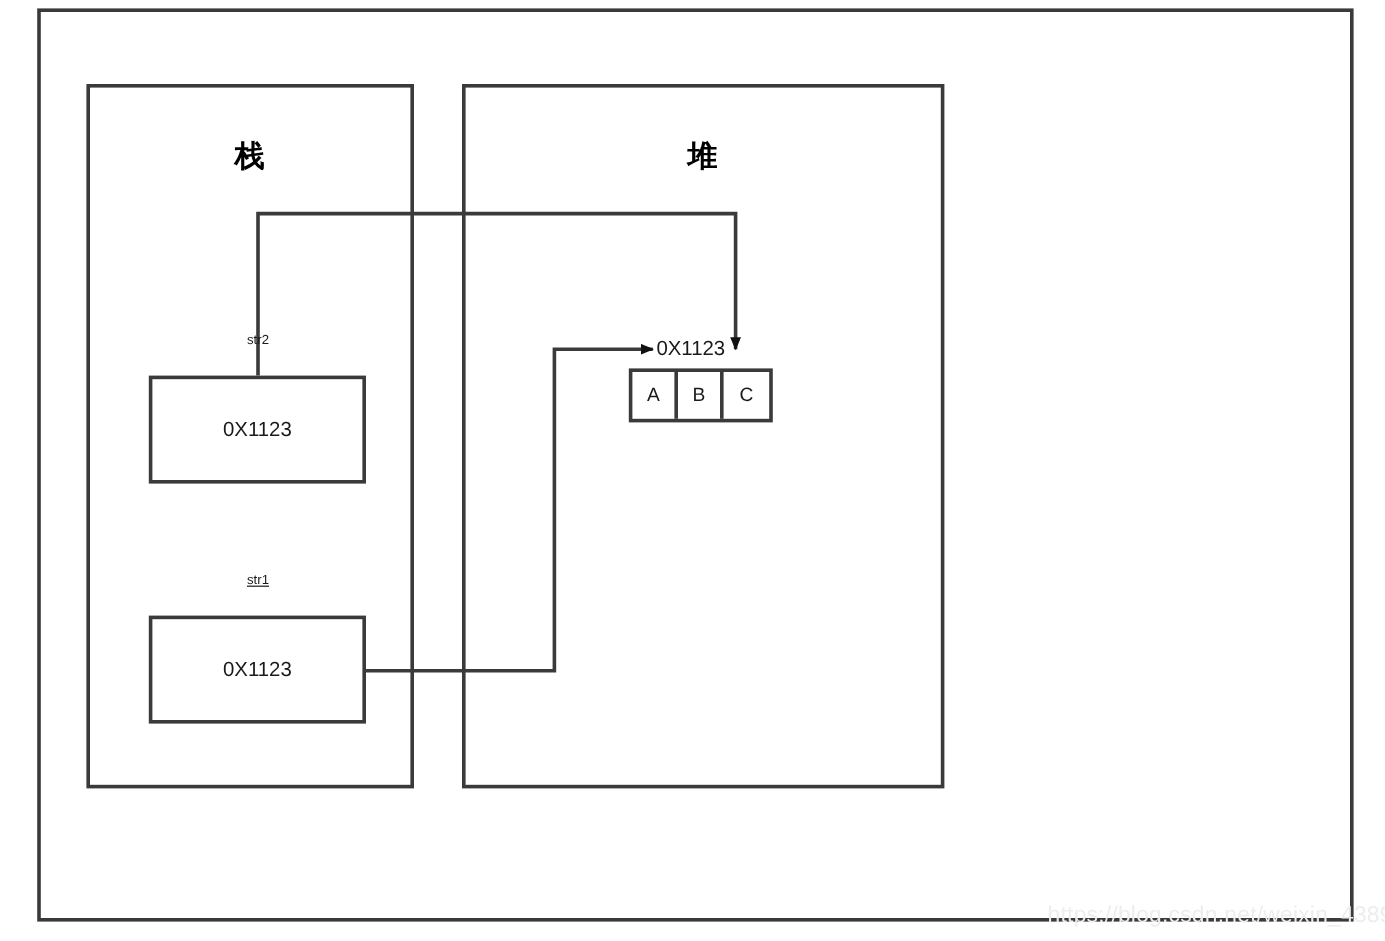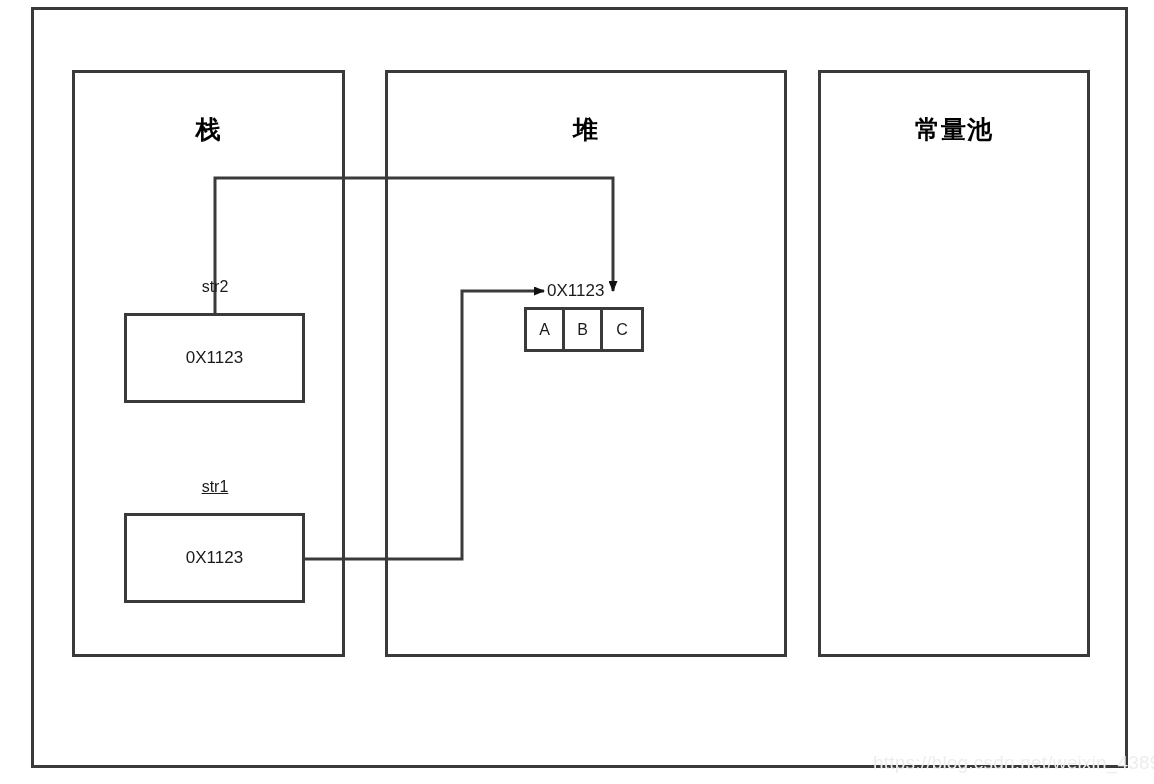--- a/index.html
+++ b/index.html
@@ -43,21 +43,21 @@
     border: 3px solid #3a3a3a;
     background: transparent;
     display: flex;
     align-items: center;
     justify-content: center;
     font-size: 17px;
     color: #1a1a1a;
   }
   .var-label {
     position: absolute;
-    font-size: 16px;
+    font-size: 11px;
     color: #1a1a1a;
     text-align: center;
     white-space: nowrap;
   }
   .heap-addr {
     position: absolute;
     font-size: 17px;
     color: #1a1a1a;
     white-space: nowrap;
   }
@@ -105,23 +105,20 @@
   <div class="frame" style="left:31px; top:7px; width:1097px; height:761px;"></div>
 
   <div class="panel" style="left:72px; top:70px; width:273px; height:587px;">
     <div class="panel-title">栈</div>
   </div>
 
   <div class="panel" style="left:385px; top:70px; width:402px; height:587px;">
     <div class="panel-title">堆</div>
   </div>
 
-  <div class="panel" style="left:818px; top:70px; width:272px; height:587px;">
-    <div class="panel-title">常量池</div>
-  </div>
 
   <svg class="links" viewBox="0 0 1154 784" xmlns="http://www.w3.org/2000/svg">
     <defs>
       <marker id="arrowR" markerWidth="11" markerHeight="9" refX="10" refY="4.5" orient="auto" markerUnits="userSpaceOnUse">
         <path d="M0,0 L11,4.5 L0,9 z" fill="#111111"></path>
       </marker>
       <marker id="arrowD" markerWidth="11" markerHeight="9" refX="10" refY="4.5" orient="auto" markerUnits="userSpaceOnUse">
         <path d="M0,0 L11,4.5 L0,9 z" fill="#111111"></path>
       </marker>
     </defs>

